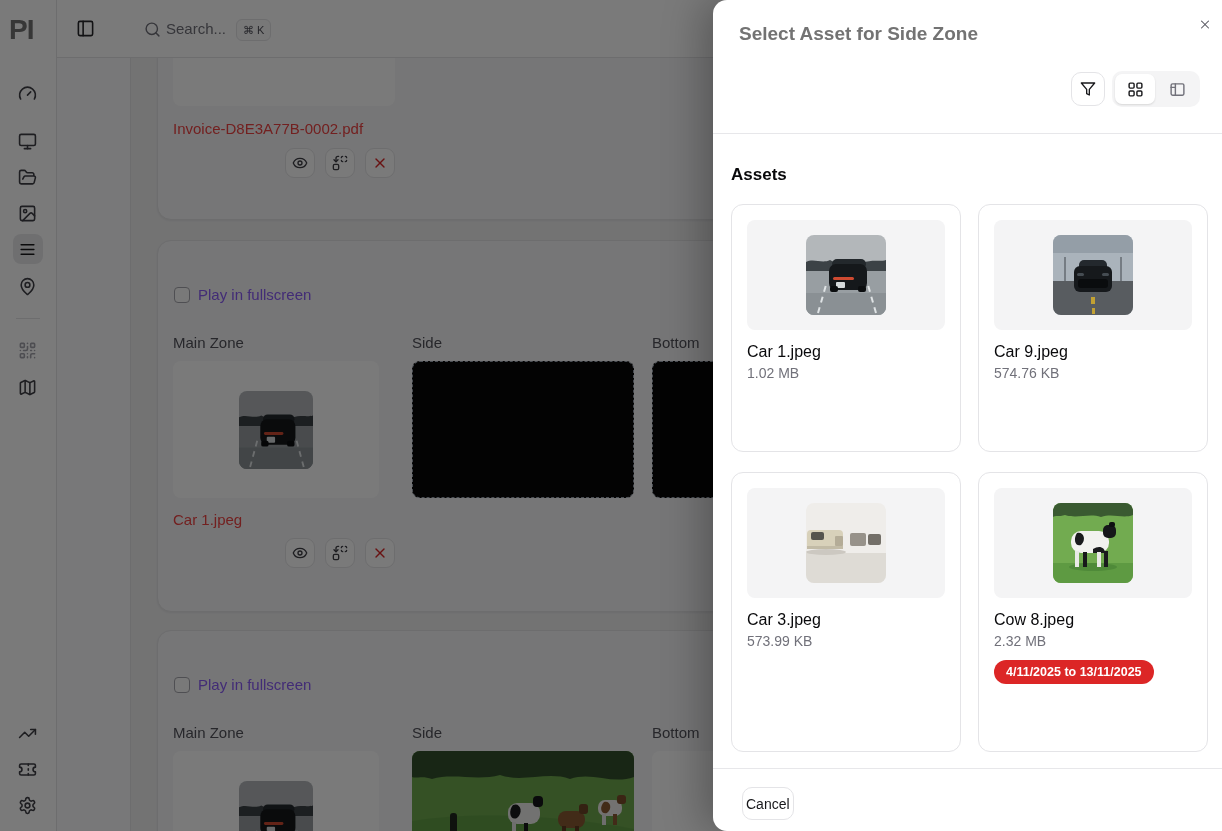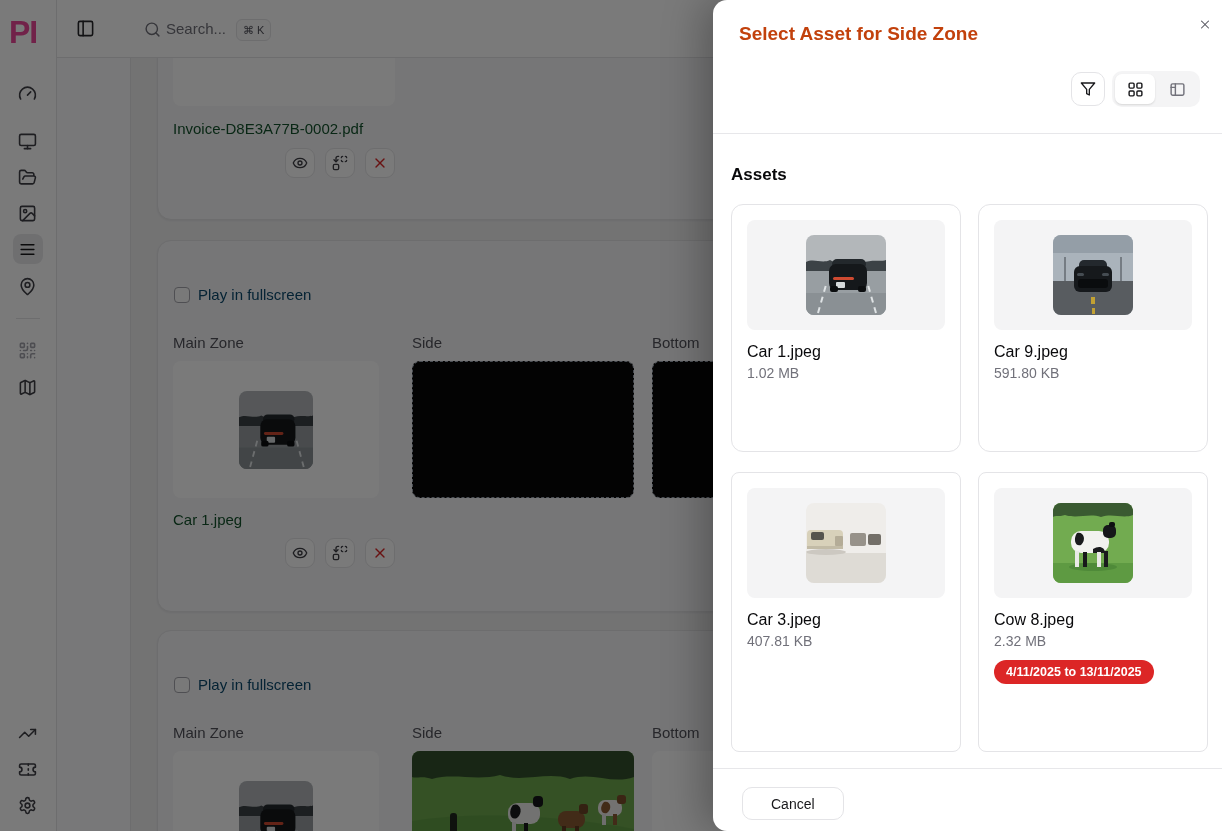--- a/index.html
+++ b/index.html
@@ -11,60 +11,60 @@
   .abs{position:absolute;}
   svg.ic{display:block;}
 
   
   .bg{position:absolute;inset:0;}
   .content-bg{position:absolute;left:131px;top:57px;right:0;bottom:0;background:#f0f0f1;z-index:1;}
   .subpanel{position:absolute;left:56px;top:57px;bottom:0;width:74px;background:#fbfbfc;border-right:1px solid #e4e4e7;z-index:2;}
   .pcard{position:absolute;left:157px;width:1010px;background:#f7f7f8;border:1px solid #e3e3e6;border-radius:14px;box-shadow:0 1px 2px rgba(0,0,0,.05);z-index:3;}
   .header{position:absolute;left:56px;top:0;right:4px;height:57px;background:#ffffff;border-bottom:1px solid #e4e4e7;z-index:8;}
   .sidebar{position:absolute;left:0;top:0;width:56px;height:831px;background:#ffffff;border-right:1px solid #e4e4e7;z-index:10;}
-  .logo{position:absolute;left:9px;top:14px;font-size:32px;font-weight:800;letter-spacing:-1px;color:#ec4899;}
+  .logo{position:absolute;left:9px;top:14px;font-size:28px;font-weight:800;letter-spacing:-1px;color:#737373;}
   .snav{position:absolute;left:18px;width:20px;height:20px;color:#3f3f46;}
   .snav-active-bg{position:absolute;left:13px;top:234px;width:30px;height:30px;border-radius:8px;background:#e9e9eb;}
   .sdivider{position:absolute;left:16px;top:318px;width:24px;height:1px;background:#e4e4e7;}
   .hsearch-text{position:absolute;left:110px;top:20px;font-size:15px;color:#71717a;}
   .kbd{position:absolute;left:180px;top:19px;height:20px;padding:0 6px;border:1px solid #e4e4e7;background:#fafafa;border-radius:6px;display:flex;align-items:center;gap:3px;font-size:11px;color:#52525b;}
   .cbx{position:absolute;width:16px;height:16px;border:1.5px solid #a6a6ad;border-radius:4px;background:#fdfdfd;box-sizing:border-box;}
-  .cbx-label{position:absolute;font-size:15px;color:#0c4a6e;}
+  .cbx-label{position:absolute;font-size:15px;color:#8b5cf6;}
   .zlabel{position:absolute;font-size:15px;color:#52525b;}
   .zbox{position:absolute;width:222px;height:137px;border-radius:8px;box-sizing:border-box;}
   .zbox.light{background:#ffffff;}
   .zbox.dark{background:#070707;border:1px dashed #9ca3af;}
   .bthumb{position:absolute;width:74px;height:78px;border-radius:8px;overflow:hidden;}
-  .fname{position:absolute;font-size:15px;font-weight:500;color:#14532d;}
+  .fname{position:absolute;font-size:15px;font-weight:500;color:#ef4444;}
   .abtn{position:absolute;width:30px;height:30px;border:1px solid #e4e4e7;border-radius:9px;background:#ffffff;display:flex;align-items:center;justify-content:center;box-sizing:border-box;}
 
   
   .overlay{position:absolute;inset:0;background:rgba(0,0,0,0.52);z-index:40;}
   .modal{position:absolute;top:0;right:0;width:509px;height:831px;background:#ffffff;border-radius:14px 0 0 14px;box-shadow:-10px 0 40px rgba(0,0,0,.28);z-index:50;}
-  .mtitle{position:absolute;left:26px;top:23px;font-size:19px;font-weight:700;color:#c2410c;}
+  .mtitle{position:absolute;left:26px;top:23px;font-size:19px;font-weight:700;color:#737373;}
   .mclose{position:absolute;left:479px;top:11px;width:26px;height:26px;display:flex;align-items:center;justify-content:center;color:#52525b;background:transparent;border:0;}
   .msearch-wrap{position:absolute;left:23px;top:71px;width:326px;height:36px;}
   .msearch{width:100%;height:100%;box-sizing:border-box;border:1px solid #9aa0a8;border-radius:10px;box-shadow:0 0 0 3.5px #e6e6e9;padding:0 12px 0 36px;font-size:15px;color:#18181b;outline:none;background:#fff;font-family:"Liberation Sans",sans-serif;}
   .msearch::placeholder{color:#9ca3af;}
   .msearch-icon{position:absolute;left:11px;top:10px;color:#9ca3af;pointer-events:none;}
   .filterbtn{position:absolute;left:358px;top:72px;width:34px;height:34px;border:1px solid #e4e4e7;border-radius:10px;background:#fff;display:flex;align-items:center;justify-content:center;color:#18181b;box-sizing:border-box;}
   .toggle{position:absolute;left:399px;top:71px;width:88px;height:36px;background:#f4f4f5;border-radius:10px;display:flex;align-items:center;padding:3px;box-sizing:border-box;gap:2px;}
   .tbtn{flex:1;height:30px;border-radius:7px;display:flex;align-items:center;justify-content:center;border:0;background:transparent;color:#71717a;}
   .tbtn.active{background:#ffffff;box-shadow:0 1px 2px rgba(0,0,0,.12);color:#18181b;}
   .mdivider{position:absolute;left:0;right:0;height:1px;background:#e7e7ea;}
   .msection{position:absolute;left:18px;top:165px;font-size:17px;font-weight:700;color:#09090b;}
   .agrid{position:absolute;left:18px;top:204px;width:477px;display:grid;grid-template-columns:230px 230px;gap:20px 17px;}
   .acard{background:#fff;border:1px solid #e4e4e7;border-radius:12px;padding:15px;box-sizing:border-box;height:248px;}
-  .acard.tall{height:280px;border-radius:8px;}
+  .acard.tall{height:280px;}
   .athumb-wrap{height:110px;background:#f4f4f5;border-radius:8px;display:flex;align-items:center;justify-content:center;}
   .athumb{width:80px;height:80px;border-radius:8px;overflow:hidden;}
   .aname{margin-top:13px;font-size:16px;font-weight:500;color:#09090b;}
   .asize{margin-top:4px;font-size:14px;color:#71717a;}
   .abadge{display:inline-block;margin-top:11px;padding:5px 12px;border-radius:999px;background:#dc2626;color:#ffffff;font-size:12.5px;font-weight:700;}
-  .mfooter-cancel{position:absolute;left:29px;top:787px;height:33px;padding:0 28px;border:1px solid #e4e4e7;border-radius:10px;background:#fff;font-size:14px;font-weight:500;color:#18181b;font-family:"Liberation Sans",sans-serif;}
+  .mfooter-cancel{position:absolute;left:29px;top:787px;height:33px;padding:0 3px;border:1px solid #e4e4e7;border-radius:10px;background:#fff;font-size:14px;font-weight:500;color:#18181b;font-family:"Liberation Sans",sans-serif;}
 </style>
 </head>
 <body>
 
 <div class="bg">
   <div class="content-bg"></div>
   <div class="subpanel"></div>
 
   <div class="pcard" style="top:-152px;height:370px;">
     <div class="zbox light" style="left:15px;top:120px;"></div>
@@ -382,41 +382,41 @@
               <rect x="21" y="31" width="38" height="26" rx="6" fill="#16191c"></rect>
               <rect x="25" y="44" width="30" height="9" rx="3" fill="#0a0c0e"></rect>
               <rect x="24" y="38" width="7" height="3" rx="1.5" fill="#454c52"></rect>
               <rect x="49" y="38" width="7" height="3" rx="1.5" fill="#454c52"></rect>
               <rect x="38" y="62" width="4" height="7" fill="#c2a133"></rect>
               <rect x="39" y="73" width="3" height="6" fill="#c2a133"></rect>
             </svg>
         </div>
       </div>
       <div class="aname">Car 9.jpeg</div>
-      <div class="asize">591.80 KB</div>
+      <div class="asize">574.76 KB</div>
     </div>
 
     <div class="acard tall">
       <div class="athumb-wrap">
         <div class="athumb">
           <svg width="80" height="80" viewBox="0 0 80 80" preserveAspectRatio="none">
               <rect width="80" height="80" fill="#efedea"></rect>
               <rect y="50" width="80" height="30" fill="#dedbd5"></rect>
               <rect x="44" y="30" width="16" height="13" rx="2" fill="#97928a"></rect>
               <rect x="62" y="31" width="13" height="11" rx="2" fill="#736f68"></rect>
               <ellipse cx="20" cy="49" rx="20" ry="3" fill="#ccc8c1"></ellipse>
               <rect x="1" y="27" width="36" height="19" rx="4" fill="#d8d1ba"></rect>
               <rect x="5" y="29" width="13" height="8" rx="2" fill="#55544e"></rect>
               <rect x="29" y="33" width="8" height="10" rx="1" fill="#b4ac97"></rect>
               <rect x="1" y="43" width="36" height="3" fill="#c2bba6"></rect>
             </svg>
         </div>
       </div>
       <div class="aname">Car 3.jpeg</div>
-      <div class="asize">407.81 KB</div>
+      <div class="asize">573.99 KB</div>
     </div>
 
     <div class="acard tall">
       <div class="athumb-wrap">
         <div class="athumb">
           <svg width="80" height="80" viewBox="0 0 80 80" preserveAspectRatio="none">
               <rect width="80" height="80" fill="#72ab50"></rect>
               <path d="M0 0 H80 V12 C70 16 60 10 48 14 C36 10 24 16 12 12 C6 14 2 12 0 14 Z" fill="#3a5a31"></path>
               <rect y="60" width="80" height="20" fill="#5e9a42"></rect>
               <ellipse cx="40" cy="64" rx="24" ry="4" fill="#4f8a39"></ellipse>

